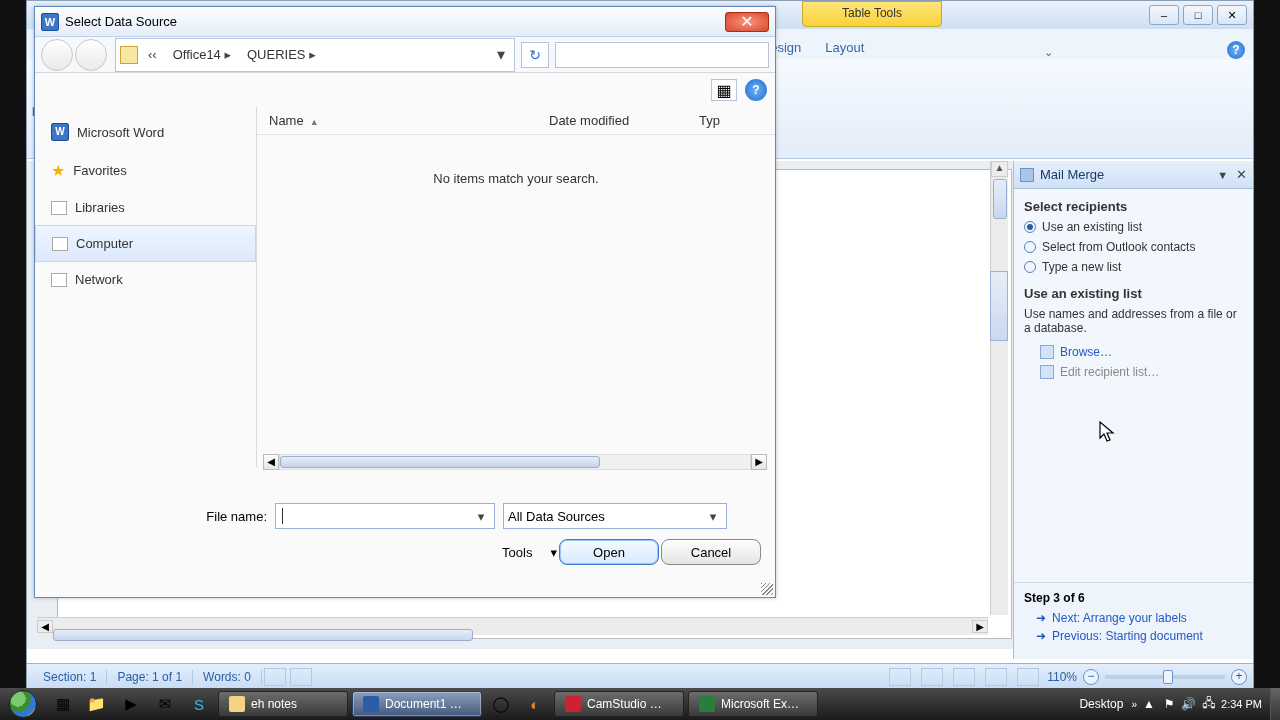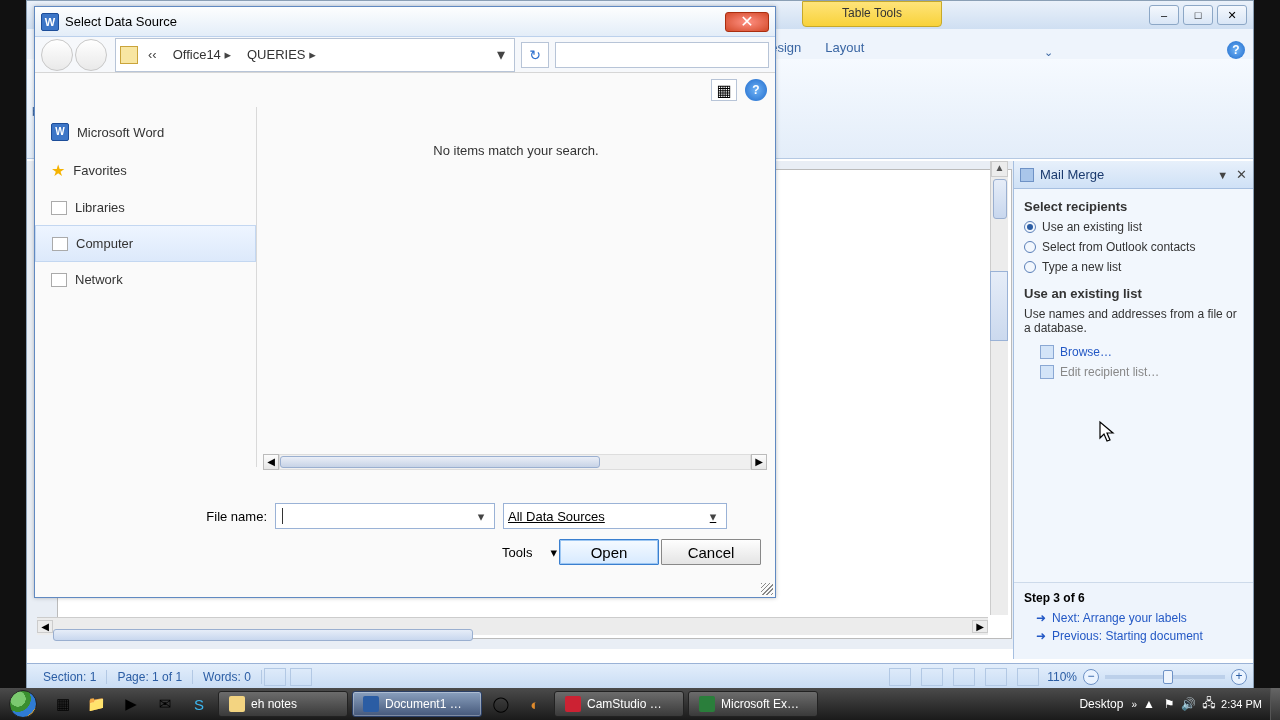--- a/index.html
+++ b/index.html
@@ -106,24 +106,24 @@
 .file-hscroll .track { flex:1; height:16px; background:#f0f0f0; border:1px solid #ddd; position:relative;}
 .file-hscroll .thumb { position:absolute; left:0; width:320px; height:12px; top:1px; background:linear-gradient(#eaeef7,#c7d3e6); border:1px solid #9aafd0; border-radius:3px;}
 
 .dlg-bottom { position:absolute; left:0; right:0; bottom:0; height:120px; padding:8px 12px;}
 .newsrc { width:160px; height:26px; border:1px solid #888; background:linear-gradient(#fefefe,#e4e4e4); font-size:13px; cursor:pointer; border-radius:3px;}
 .fname-row { display:flex; align-items:center; gap:8px; margin-top:18px;}
 .fname-row label { font-size:13px; width: 220px; text-align:right;}
 .combo { height:26px; border:1px solid #9ab2d6; background:#fff; display:flex; align-items:center; padding:0 4px; font-size:13px;}
 .combo .drop { margin-left:auto; width:18px; text-align:center; color:#444; cursor:pointer;}
 .combo.fn { width:220px;}
-.combo.filter { width:224px;text-decoration:underline;}
+.combo.filter { width:224px;}
 .btn-row { display:flex; justify-content:flex-end; align-items:center; gap:2px; margin-top:10px; padding-right:2px;}
 .tools-drop { display:flex; align-items:center; gap:18px; font-size:13px; cursor:pointer;}
-.dlg-btn { width:100px; height:26px; border-radius:1px; font-size:15px; cursor:pointer;}
+.dlg-btn { width:100px; height:26px; border-radius:8px; font-size:13px; cursor:pointer;}
 .dlg-btn.primary { border:1px solid #3a7fcf; background:linear-gradient(#f5faff,#d7eaff); box-shadow: inset 0 0 0 1px #9cc6f2;}
 .dlg-btn.secondary { border:1px solid #888; background:linear-gradient(#fefefe,#e4e4e4);}
 .resize { position:absolute; right:2px; bottom:2px; width:12px; height:12px; background:repeating-linear-gradient(135deg,#888 0,#888 1px,transparent 1px,transparent 3px);}
 
 
 .taskbar { position:absolute; left:0; right:0; bottom:0; height:32px; background:linear-gradient(#4b4b4b,#1a1a1a); display:flex; align-items:center; z-index:300;}
 .start { width:46px; height:32px; display:flex; align-items:center; justify-content:center;}
 .start .orb { width:28px; height:28px; border-radius:50%; background:radial-gradient(circle at 30% 30%, #7bc96f 0 30%, #3a8e2f 31% 50%, #2f7bd4 51% 75%, #e0a736 76% 100%); border:1px solid #222;}
 .tb-ico { width:30px; height:26px; margin:0 2px; display:flex; align-items:center; justify-content:center; font-size:15px; cursor:pointer; border-radius:3px;}
 .tb-task { height:26px; padding:0 10px; margin:0 2px; background:linear-gradient(#6c6c6c,#3a3a3a); border:1px solid #222; border-radius:3px; color:#fff; font-size:12px; display:flex; align-items:center; gap:6px; cursor:pointer; min-width:130px;}
@@ -333,20 +333,25 @@
       <div class="nav-item sel">
           <div class="ni-box"></div>
           <span>Computer</span>
         </div>
       <div class="nav-item">
           <div class="ni-box"></div>
           <span>Network</span>
         </div>
     </div>
     <div class="file-area">
+      <div class="file-hdr">
+        <div class="col" style="width:280px"><span>Name</span><span class="sort">▲</span></div>
+        <div class="col" style="width:150px">Date modified</div>
+        <div class="col">Typ</div>
+      </div>
       <div class="empty-msg">No items match your search.</div>
     </div>
   </div>
   <div class="file-hscroll">
     <div class="arrow">◀</div>
     <div class="track">
         <div class="thumb"></div>
       </div>
     <div class="arrow">▶</div>
   </div>

